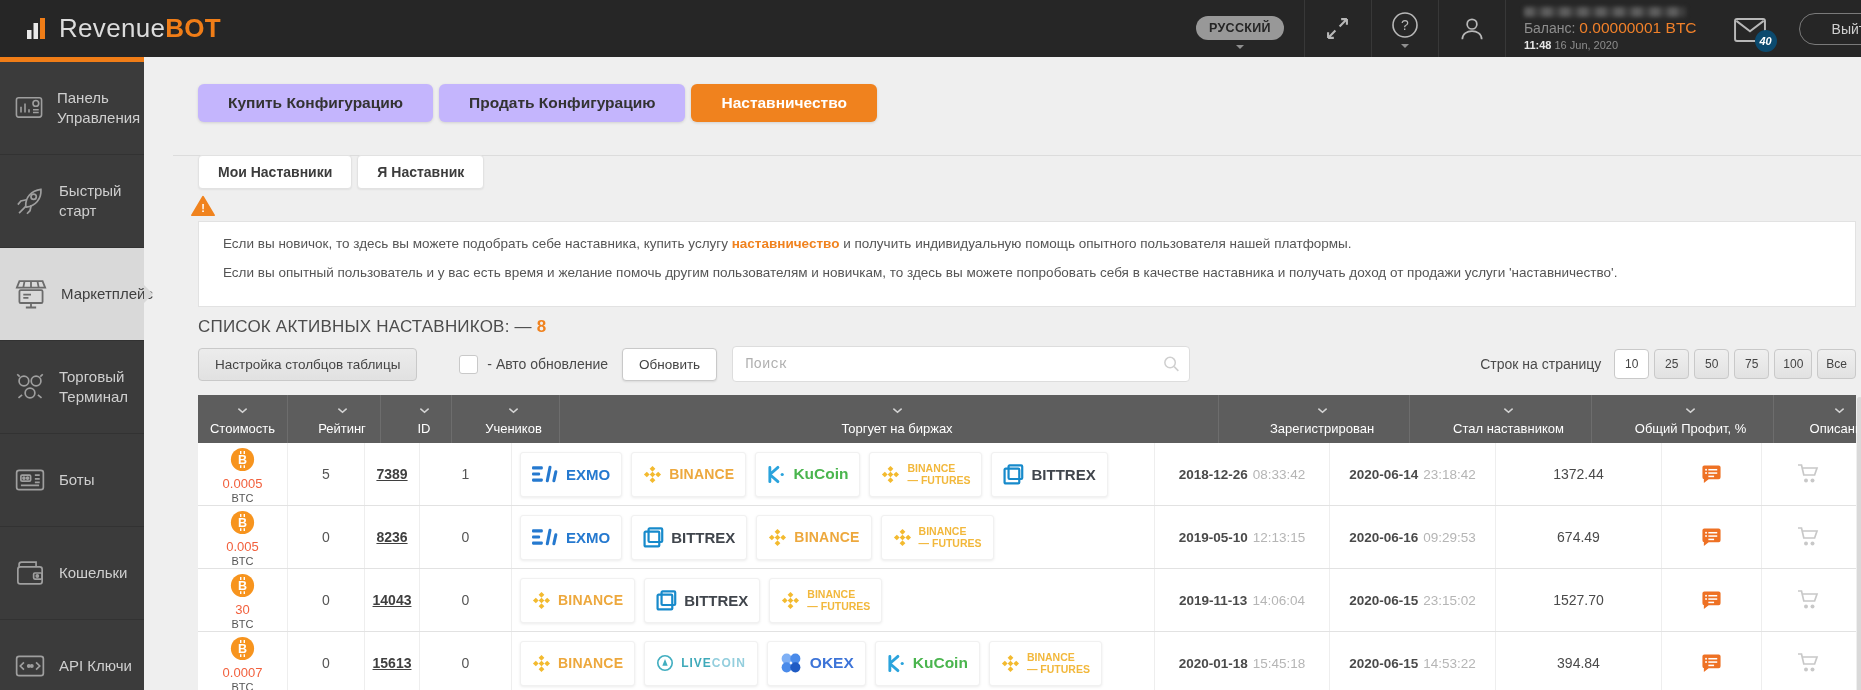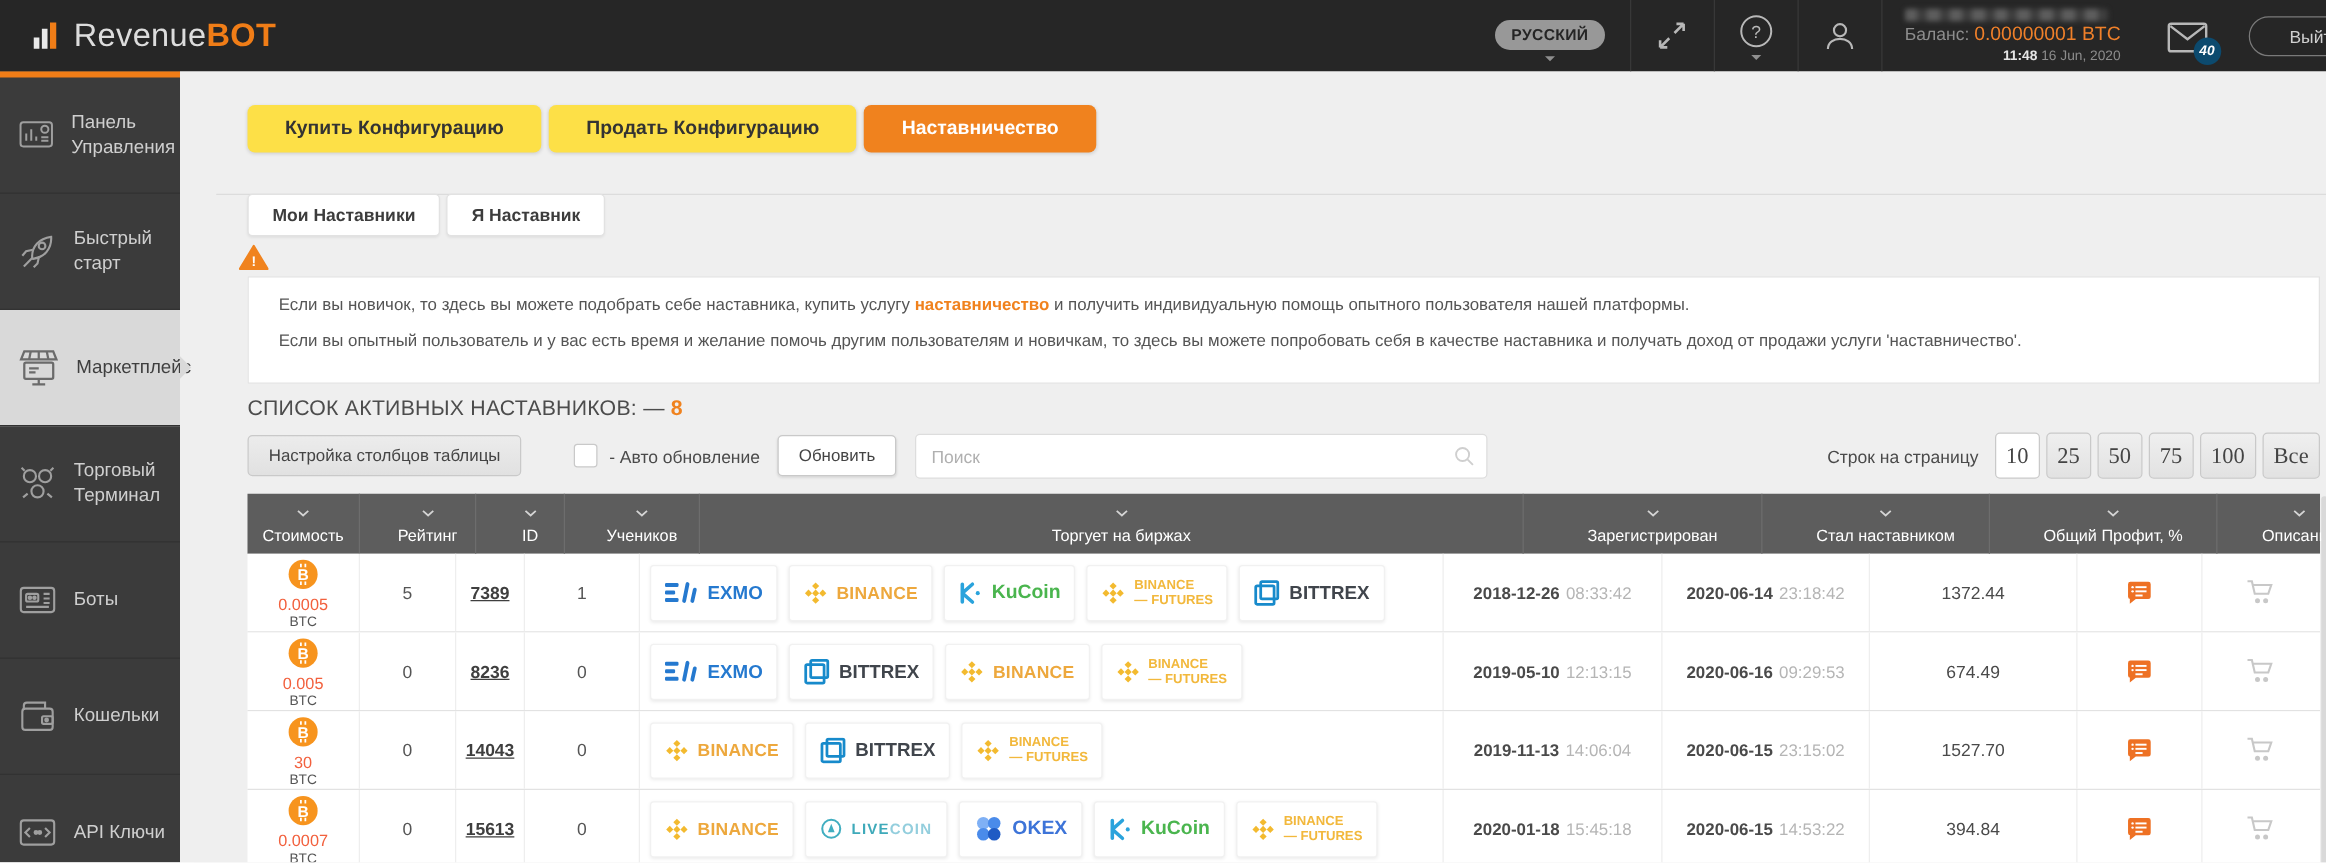--- a/index.html
+++ b/index.html
@@ -16,41 +16,41 @@
   .hdr-sep { width:1px; align-self:stretch; background:#383838; }
   .lang-wrap { width:128px; display:flex; flex-direction:column; align-items:center; gap:5px; padding-top:8px; cursor:pointer; }
   .lang-pill { background:#989898; color:#252525; font-weight:700; font-size:12.5px; padding:5px 13px; border-radius:14px; letter-spacing:.3px; }
   .caret-down { width:0; height:0; border-left:4px solid transparent; border-right:4px solid transparent; border-top:4px solid #8f8f8f; }
   .hdr-btn { width:66px; height:100%; display:flex; flex-direction:column; align-items:center; justify-content:center; gap:4px; background:none; border:none; cursor:pointer; padding:0; }
   .balance-block { display:flex; flex-direction:column; justify-content:center; padding:0 18px; gap:2px; min-width:198px; }
   .blur-line { width:162px; height:10px; border-radius:2px; background:repeating-linear-gradient(90deg,#5d5d5d 0 10px,#3e3e3e 10px 18px); filter:blur(2px); }
   .balance-line { font-size:14px; white-space:nowrap; }
   .balance-label { color:#8d8d8d; }
   .balance-value { color:#f0802a; font-size:15.5px; }
-  .balance-date { font-size:11px; color:#8d8d8d;text-align:right; }
+  .balance-date { font-size:11px; color:#8d8d8d; }
   .balance-date b { color:#e6e6e6; }
   .mail-wrap { position:relative; padding:2px 18px 0; cursor:pointer; }
   .mail-badge { position:absolute; right:8px; bottom:-9px; background:#0c4a6e; color:#fff; font-size:11px; font-weight:700; width:22px; height:22px; border-radius:50%; display:flex; align-items:center; justify-content:center;font-style:italic; }
   .logout-btn { border:1px solid #7a7a7a; background:transparent; color:#d0d0d0; font-size:14px; padding:7px 32px; border-radius:18px; margin-left:14px; white-space:nowrap; cursor:pointer; }
 
   
   .sidebar { position:absolute; top:57px; left:0; width:144px; bottom:0; background:#3b3b3b; z-index:20; }
   .sidebar-accent { height:5px; background:#f07d17; }
   .side-item { height:93px; display:flex; align-items:center; gap:12px; padding-left:13px; padding-right:6px; border-bottom:1px solid #323232; color:#cfcfcf; font-size:15px; cursor:pointer; position:relative; }
   .side-icon { color:#9f9f9f; display:flex; }
   .side-label { line-height:1.35; }
   .side-item.active { background:#d9d9d9; color:#3f3f3f; }
   .side-item.active .side-icon { color:#6b6b6b; }
   .side-item.active::after { content:""; position:absolute; right:-9px; top:50%; transform:translateY(-50%);
     border-top:9px solid transparent; border-bottom:9px solid transparent; border-left:9px solid #d9d9d9; }
 
   
   .content { position:absolute; left:155px; top:57px; right:0; bottom:0; background:#efefef; }
   .main-tabs { position:absolute; left:43px; top:27px; display:flex; }
-  .main-tab { padding:10px 30px; border-radius:6px; background:#fde047; color:#333; font-weight:700; font-size:15.5px; box-shadow:0 1px 3px rgba(0,0,0,.13); margin-right:6px; cursor:pointer; white-space:nowrap; }
+  .main-tab { padding:10px 30px; border-radius:6px; background:#c4b5fd; color:#333; font-weight:700; font-size:15.5px; box-shadow:0 1px 3px rgba(0,0,0,.13); margin-right:6px; cursor:pointer; white-space:nowrap; }
   .main-tab.active { background:#f0821e; color:#fff; }
   .tabs-line { position:absolute; left:18px; right:0; top:98px; height:1px; background:#dcdcdc; }
   .sub-tabs { position:absolute; left:43px; top:98px; display:flex; gap:5px; }
   .sub-tab { padding:8px 19px; background:#fff; border:1px solid #e2e2e2; border-radius:4px; font-weight:700; font-size:14px; color:#3c3c3c; box-shadow:0 1px 2px rgba(0,0,0,.06); cursor:pointer; white-space:nowrap; }
   .sub-tab.active { background:#f0821e; border-color:#f0821e; color:#fff; }
   .warn-ic { position:absolute; left:36px; top:138px; }
   .info-box { position:absolute; left:43px; width:1658px; top:164px; height:86px; background:#fff; border:1px solid #e2e2e2; padding:14px 24px; }
   .info-box p { margin:0; font-size:13.5px; color:#555; }
   .info-box p + p { margin-top:14px; }
   .info-link { color:#f0821e; font-weight:700; text-decoration:none; cursor:pointer; }
@@ -59,25 +59,25 @@
 
   
   .toolbar { position:absolute; left:43px; top:289px; width:1658px; display:flex; align-items:center; }
   .btn { font-size:13.5px; color:#444; border:1px solid #c9c9c9; border-radius:4px; padding:8px 16px; cursor:pointer; white-space:nowrap; }
   .btn-gray { background:linear-gradient(#ececec,#e1e1e1); }
   .btn-white { background:#fff; box-shadow:0 1px 2px rgba(0,0,0,.09); }
   .checkbox { width:19px; height:19px; background:#fff; border:1px solid #c9c9c9; border-radius:3px; margin-left:42px; cursor:pointer; flex:none; }
   .auto-label { margin-left:9px; font-size:14px; color:#4a4a4a; white-space:nowrap; }
   .refresh { margin-left:14px; }
   .search-wrap { position:relative; margin-left:15px; width:458px; }
-  .search-input { width:100%; padding:9px 34px 9px 12px; border:1px solid #ddd; border-radius:4px; font-size:14px; color:#444; background:#fff; outline:none; font-family:Liberation Sans, sans-serif; }
+  .search-input { width:100%; padding:9px 34px 9px 12px; border:1px solid #ddd; border-radius:4px; font-size:14px; color:#444; background:#fff; outline:none; font-family:Liberation Mono, monospace; }
   .search-input::placeholder { color:#b0b0b0; }
   .search-ic { position:absolute; right:9px; top:50%; transform:translateY(-50%); display:flex; }
   .rpp-label { margin-left:auto; font-size:14px; color:#4a4a4a; margin-right:8px; white-space:nowrap; }
-  .rpp-btn { min-width:35px; padding:7px 8px; margin-left:5px; font-size:18px; border:1px solid #c9c9c9; border-radius:4px; background:linear-gradient(#efefef,#e2e2e2); color:#444; cursor:pointer; font-family:Liberation Serif, serif; }
+  .rpp-btn { min-width:35px; padding:7px 8px; margin-left:5px; font-size:12px; border:1px solid #c9c9c9; border-radius:4px; background:linear-gradient(#efefef,#e2e2e2); color:#444; cursor:pointer; font-family:Liberation Sans, sans-serif; }
   .rpp-btn.active { background:#fff; }
 
   
   .mentor-table { position:absolute; left:43px; top:338px; width:1658px; }
   .mentor-table::after { content:""; position:absolute; top:2px; right:-6px; width:5px; height:100%; background:#d9d9d9; border-radius:3px; }
   .grid-cols { display:grid; grid-template-columns:90px 77px 55px 92px 643px 175px 166px 166px 100px 94px; }
   .t-head { background:#5d5d5d;gap:16px; }
   .th { height:48px; display:flex; flex-direction:column; align-items:center; justify-content:center; gap:4px; color:#fff; font-size:13px; border-right:1px solid #6d6d6d; cursor:pointer; text-align:center; }
   .th:last-child { border-right:none; }
   .th-actions .th-label { transform:rotate(-8deg); }

